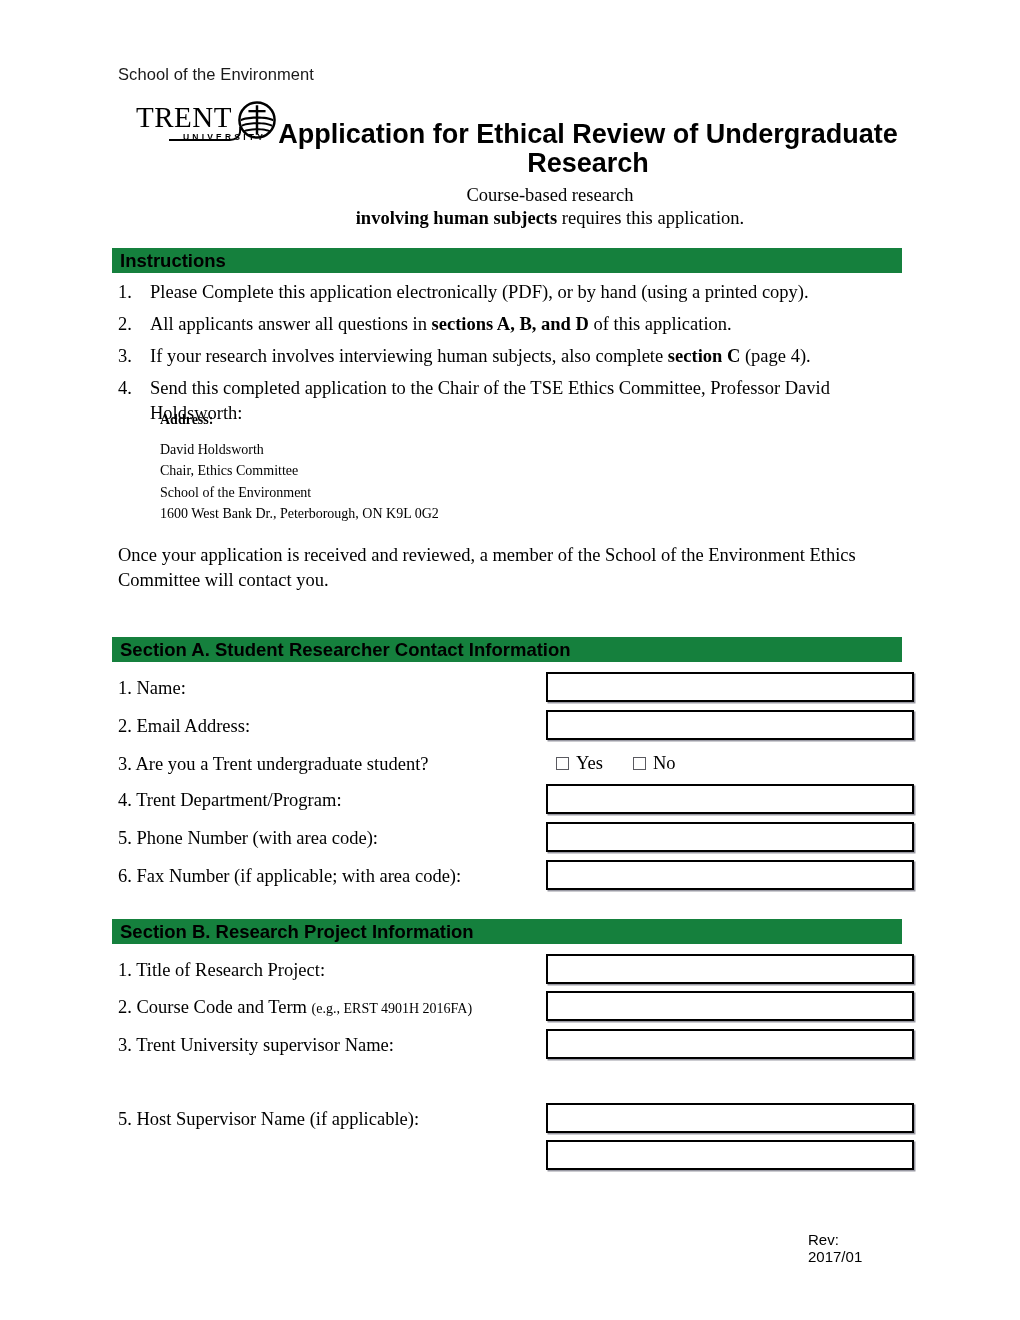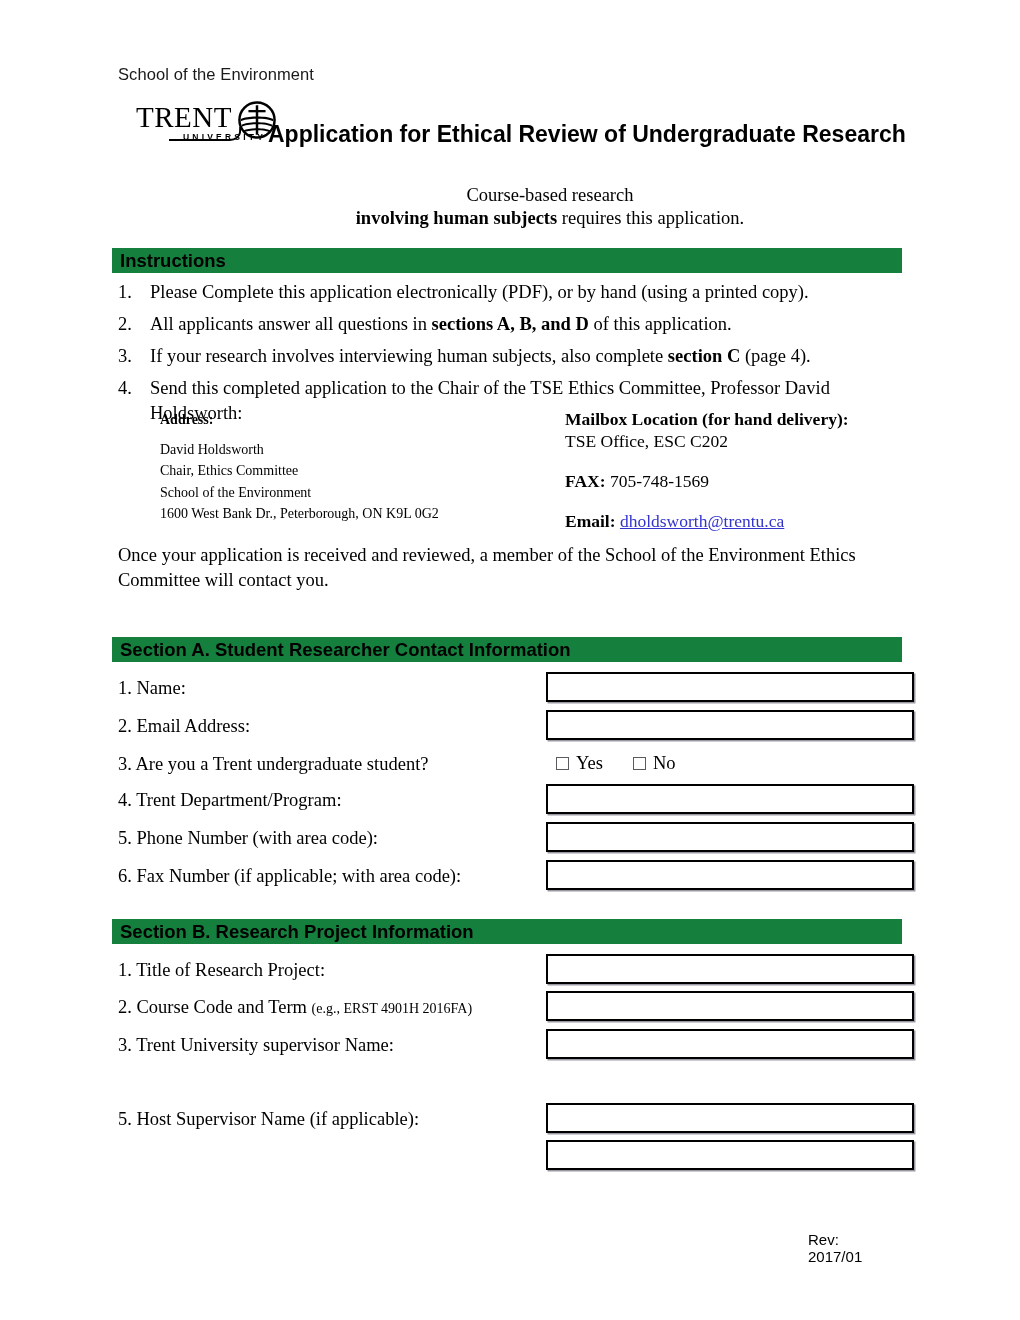--- a/index.html
+++ b/index.html
@@ -79,23 +79,23 @@
     height: 38px;
   }
 
   .title {
     position: absolute;
     left: 268px;
     top: 120px;
     width: 640px;
     font-family: "Liberation Sans", "DejaVu Sans", sans-serif;
     font-weight: 700;
-    font-size: 23px;
+    font-size: 27px;
     line-height: 29px;
-    text-align: left;
+    text-align: center;
     color: #000;
   }
   .subtitle {
     position: absolute;
     left: 200px;
     top: 184px;
     width: 700px;
     text-align: center;
     font-size: 18.5px;
     line-height: 23px;
@@ -285,26 +285,20 @@
   </div>
 
   <div class="addr-block">
     <div class="hdr">Address:</div>
     <div>David Holdsworth</div>
     <div>Chair, Ethics Committee</div>
     <div>School of the Environment</div>
     <div>1600 West Bank Dr., Peterborough, ON  K9L 0G2</div>
   </div>
 
-  <div class="mail-block">
-    <div class="hdr">Mailbox Location (for hand delivery):</div>
-    <div>TSE Office, ESC C202</div>
-    <div class="mail-fax"><b>FAX:</b><span> 705-748-1569</span></div>
-    <div class="mail-email"><b>Email:</b> <a href="#" class="email-link">dholdsworth@trentu.ca</a></div>
-  </div>
 
   <div class="closing">Once your application is received and reviewed, a member of the School of the Environment Ethics Committee will contact you.</div>
 
   <div class="bar" style="top:637px">
     <div class="bar-label">Section A. Student Researcher Contact Information</div>
   </div>
 
   <div class="frow" style="top:672px">
     <div class="frow-label">1.  Name:</div>
     <div class="field"></div>

